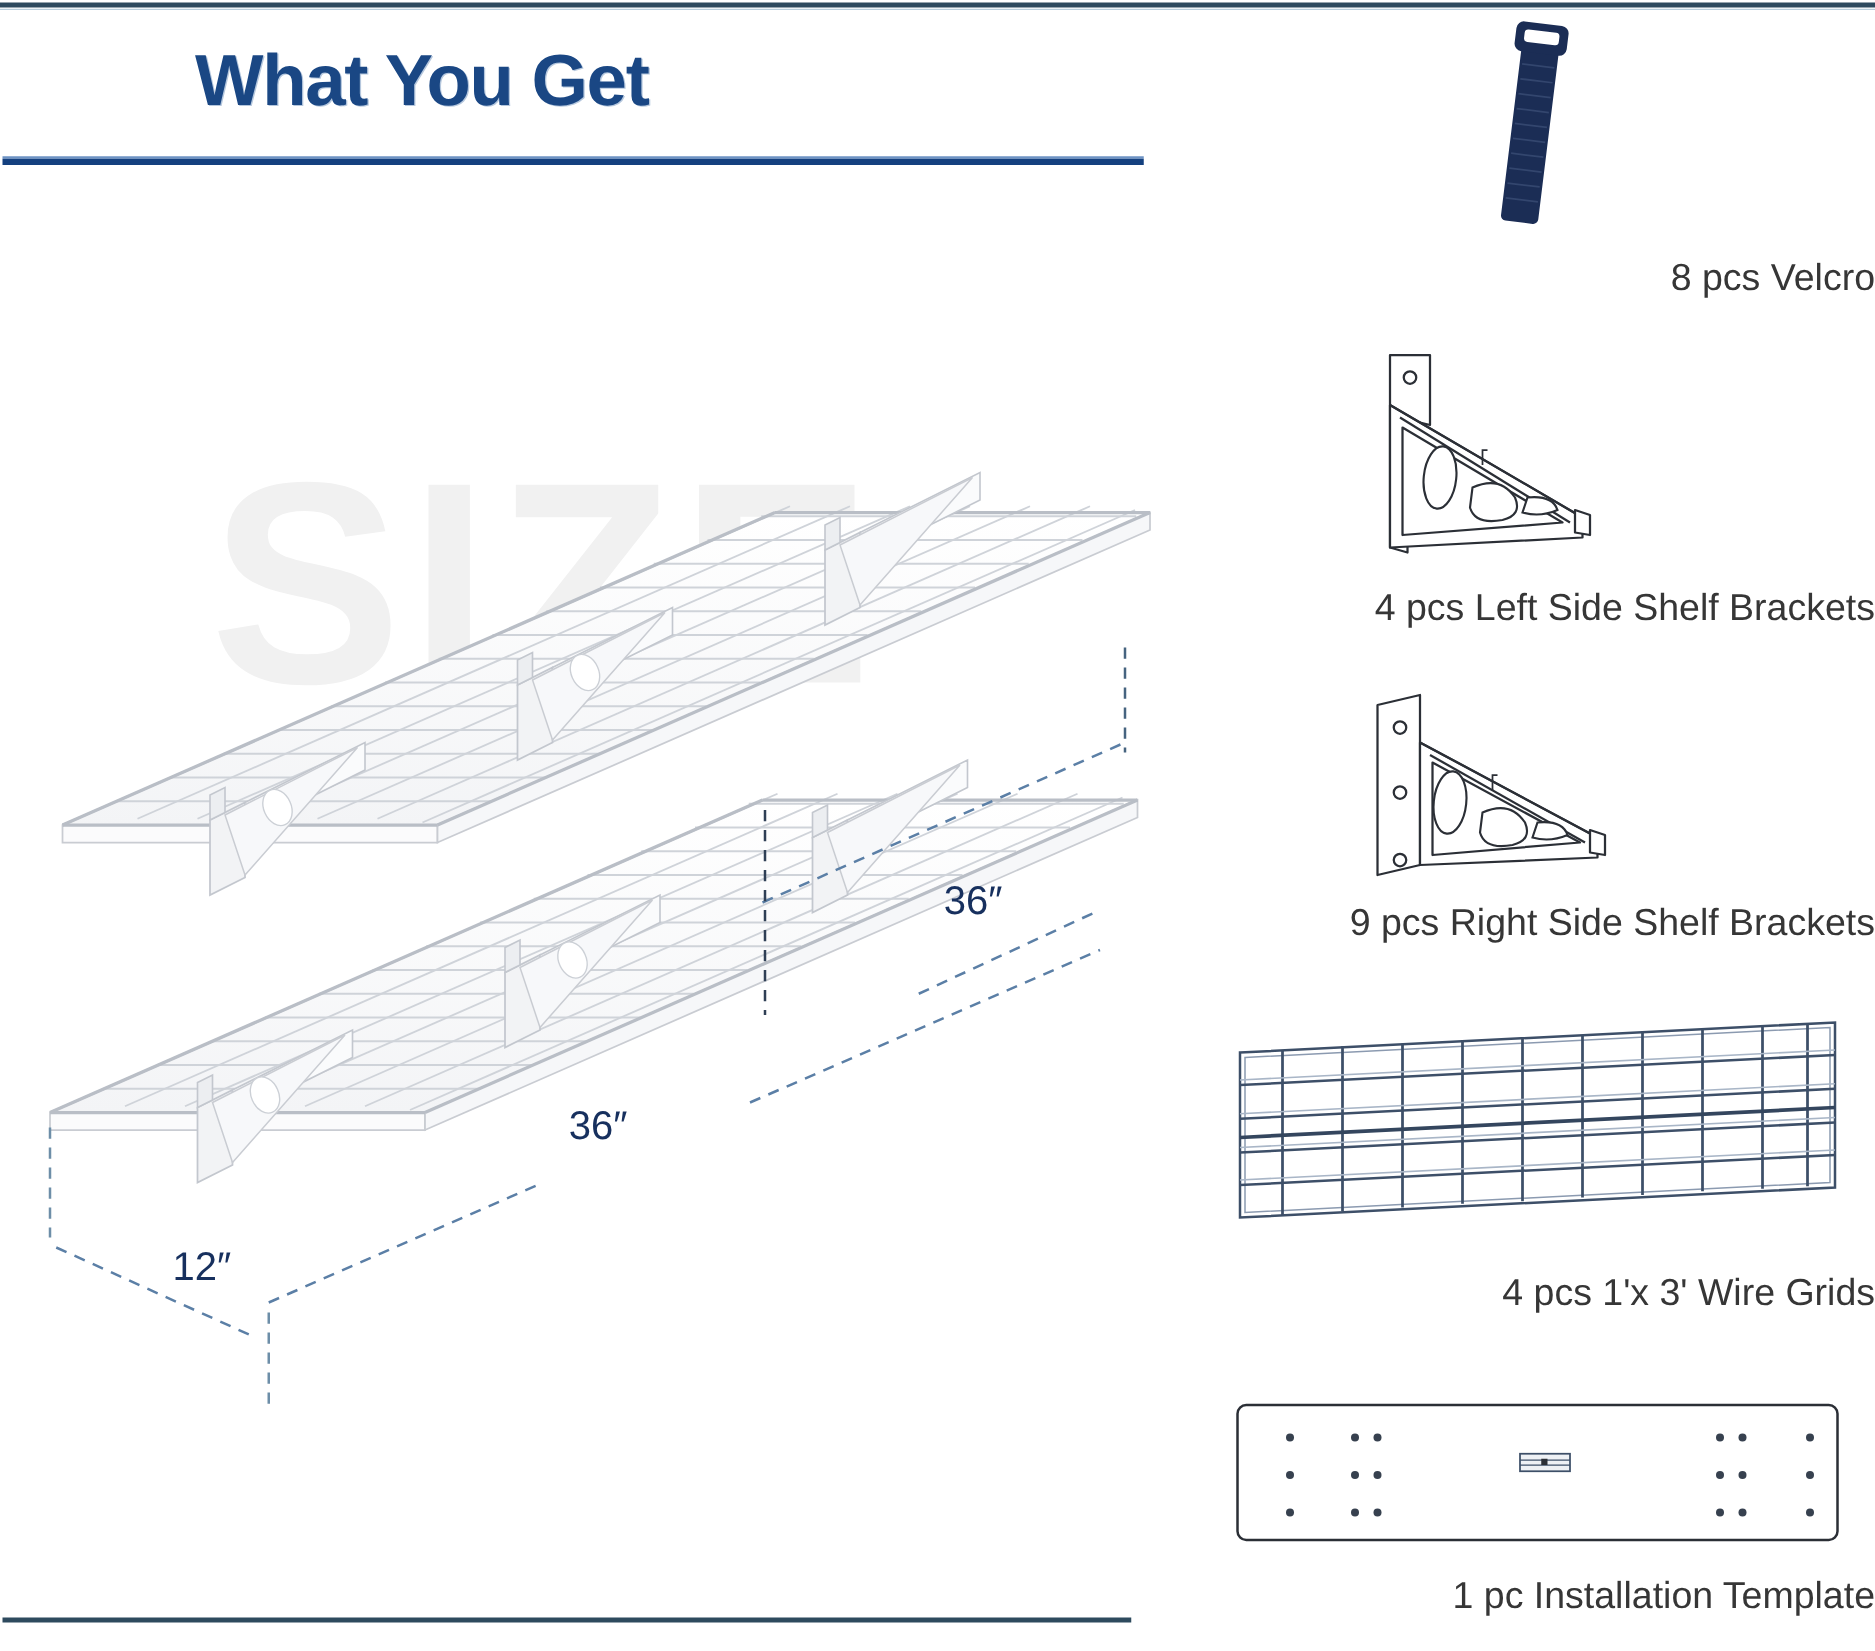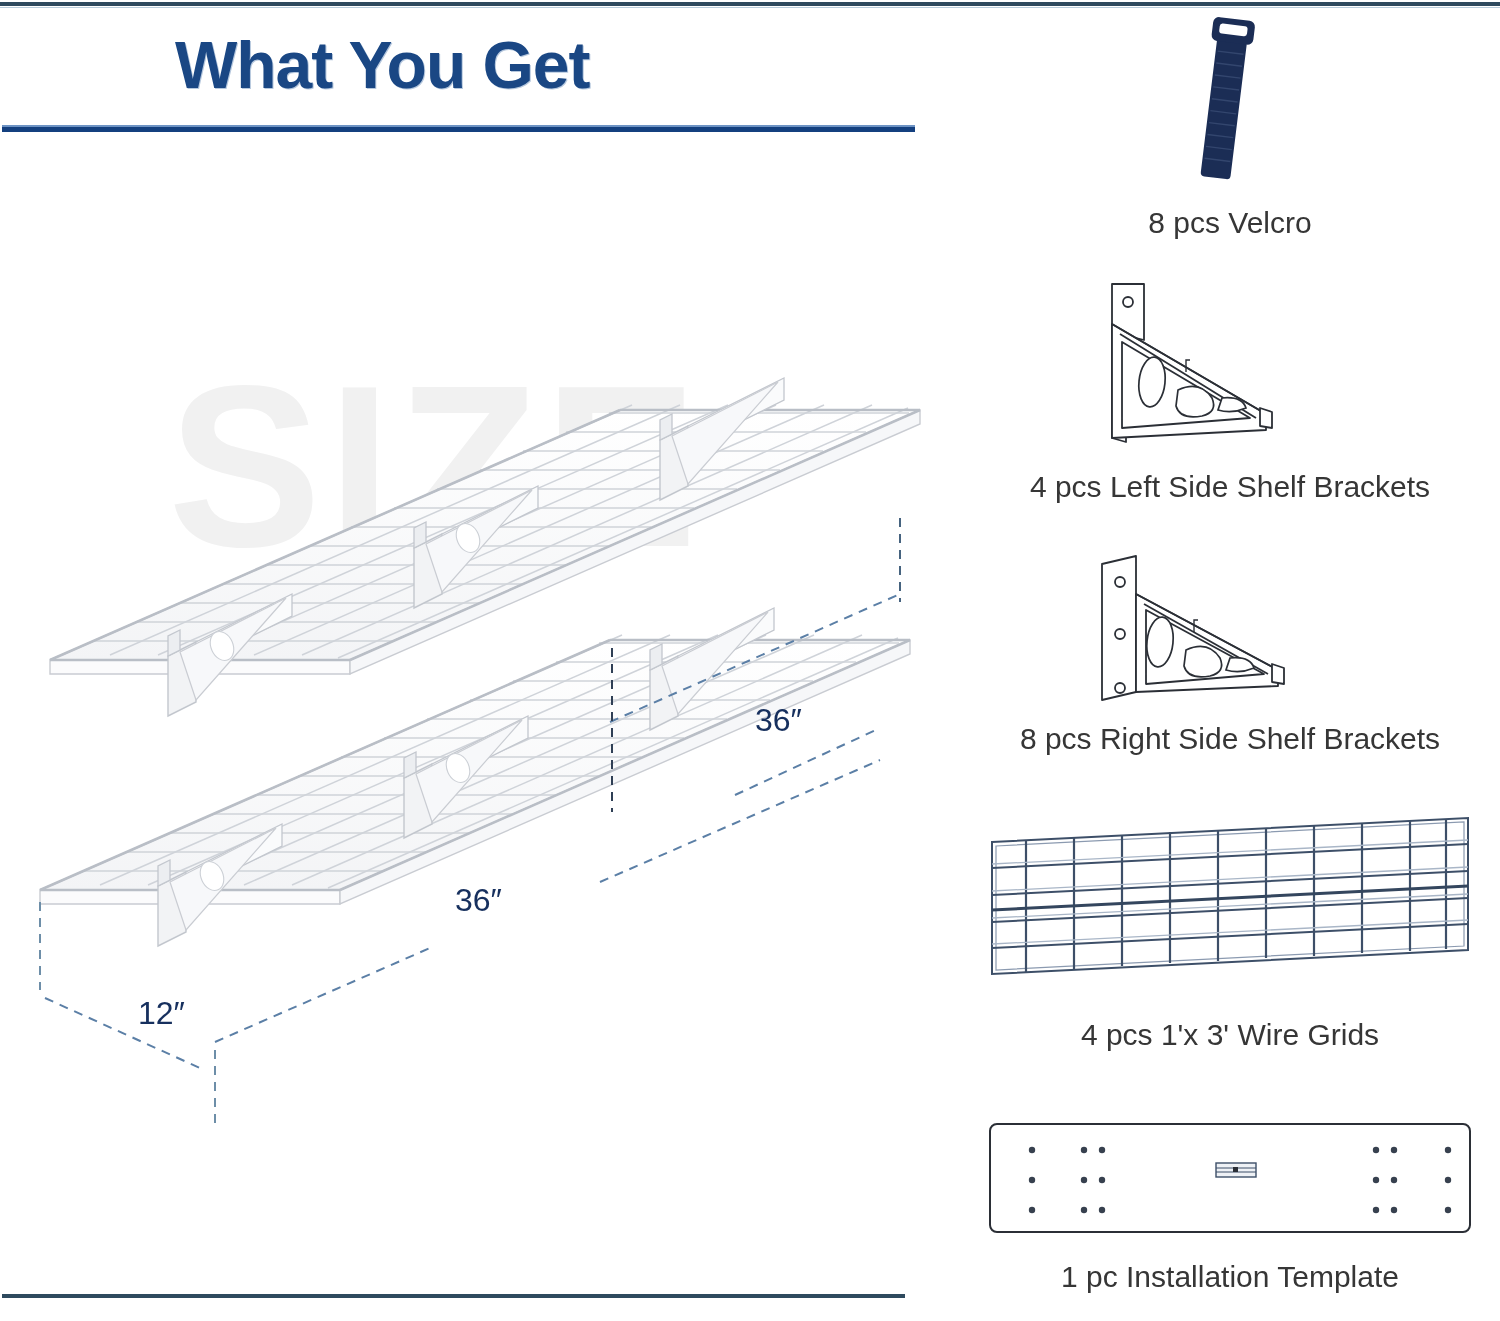--- a/index.html
+++ b/index.html
@@ -30,22 +30,22 @@
     position:absolute;left:2px;top:127px;width:913px;height:5px;
     background:#14407f;
   }
   .rule-title-hi{
     position:absolute;left:2px;top:125px;width:913px;height:2px;
     background:#6d93c4;
   }
 
   
   .title{
-    position:absolute;left:175px;top:17px;
-    font-size:66px;line-height:96px;
+    position:absolute;left:156px;top:17px;
+    font-size:58px;line-height:96px;
     font-weight:bold;
     color:#1a4784;
     letter-spacing:-1px;
     white-space:nowrap;
     text-shadow:1px 1px 0 rgba(90,130,180,.45);
   }
 
   
   .watermark{
     position:absolute;left:168px;top:352px;
@@ -72,21 +72,21 @@
     white-space:nowrap;
   }
   .dim-36a{left:755px;top:702px;}
   .dim-36b{left:455px;top:882px;}
   .dim-12{left:108px;top:995px;margin-left:30px;}
 
   
   .col-right{
     position:absolute;left:960px;top:0;width:540px;height:1321px;
   }
-  .item{position:absolute;width:540px;text-align:center;}
+  .item{position:absolute;width:540px;text-align:right;}
   .item .art{position:relative;margin:0 auto;}
   .item .cap{
     color:#363636;
     font-size:30px;
     line-height:38px;
     white-space:nowrap;
   }
 
   .item-velcro{top:8px;}
   .item-velcro .art{width:540px;height:182px;}
@@ -359,21 +359,21 @@
           <g stroke="#2b2f36" stroke-width="1.7" fill="#ffffff">
             <ellipse cx="200" cy="118" rx="13" ry="25" transform="rotate(6 200 118)"></ellipse>
             <path d="M226,126 q22,-10 34,8 q6,14 -10,18 q-22,4 -26,-10 z"></path>
             <path d="M270,134 q20,-2 24,10 q-14,6 -28,2 z"></path>
           </g>
           <g stroke="#2b2f36" stroke-width="1.4" fill="none">
             <path d="M234,108 l0,-12 l4,0"></path>
           </g>
         </svg>
       </div>
-      <div class="cap">8 pcs Right Side Shelf Brackets</div>
+      <div class="cap">9 pcs Right Side Shelf Brackets</div>
     </div>
 
     <div class="item item-grid">
       <div class="art">
         <svg width="540" height="200" viewBox="0 0 540 200">
 
           <g stroke="#3d4f68" stroke-width="2" fill="none" stroke-linecap="square">
 
             <polygon points="32,42 508,18 508,150 32,174" fill="#ffffff"></polygon>
 

